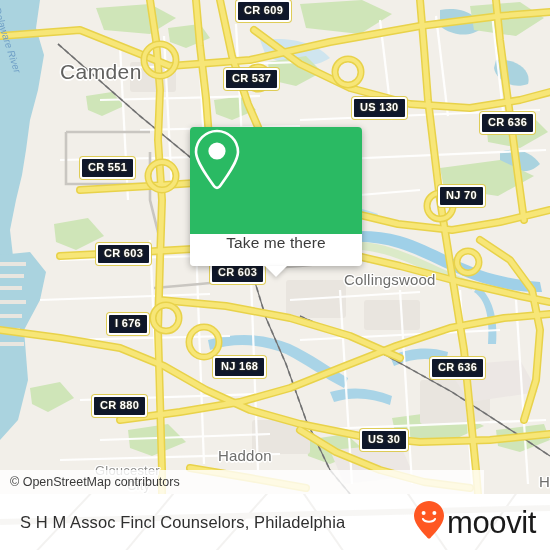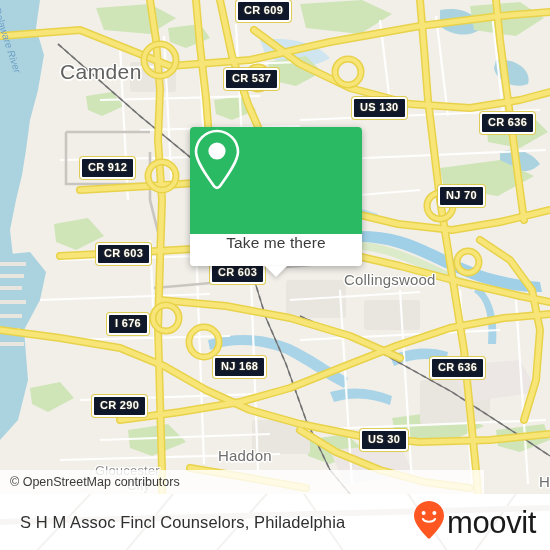--- a/index.html
+++ b/index.html
@@ -364,28 +364,28 @@
       <div class="place-label city-med" style="left:539px; top:473px;">H</div>
     </div>
 
     <div class="water-label" style="left:2px; top:6px; transform: rotate(72deg); transform-origin: left top;">Delaware River</div>
 
     <div>
       <div class="shield" style="left:236px; top:0px;">CR 609</div>
       <div class="shield" style="left:224px; top:68px;">CR 537</div>
       <div class="shield" style="left:352px; top:97px;">US 130</div>
       <div class="shield" style="left:480px; top:112px;">CR 636</div>
-      <div class="shield" style="left:80px;  top:157px;">CR 912</div>
+      <div class="shield" style="left:80px;  top:157px;">CR 551</div>
       <div class="shield" style="left:438px; top:185px;">NJ 70</div>
       <div class="shield" style="left:96px;  top:243px;">CR 603</div>
       <div class="shield" style="left:210px; top:262px;">CR 603</div>
       <div class="shield" style="left:107px; top:313px;">I 676</div>
       <div class="shield" style="left:213px; top:356px;">NJ 168</div>
       <div class="shield" style="left:430px; top:357px;">CR 636</div>
-      <div class="shield" style="left:92px;  top:395px;">CR 290</div>
+      <div class="shield" style="left:92px;  top:395px;">CR 880</div>
       <div class="shield" style="left:360px; top:429px;">US 30</div>
     </div>
 
     <div id="popup">
       <div id="popup-head">
         <span>
           <svg width="54" height="66" viewBox="0 0 54 66" aria-hidden="true">
             <path d="M27,4 C15.4,4 6,13.4 6,25 C6,34.5 17.5,50 24.4,59.6 C25.6,61.3 28.4,61.3 29.6,59.6 C36.5,50 48,34.5 48,25 C48,13.4 38.6,4 27,4 Z" fill="none" stroke="#ffffff" stroke-width="2.6" stroke-linejoin="round"></path>
             <circle cx="27" cy="24" r="8.6" fill="#ffffff"></circle>
           </svg>

